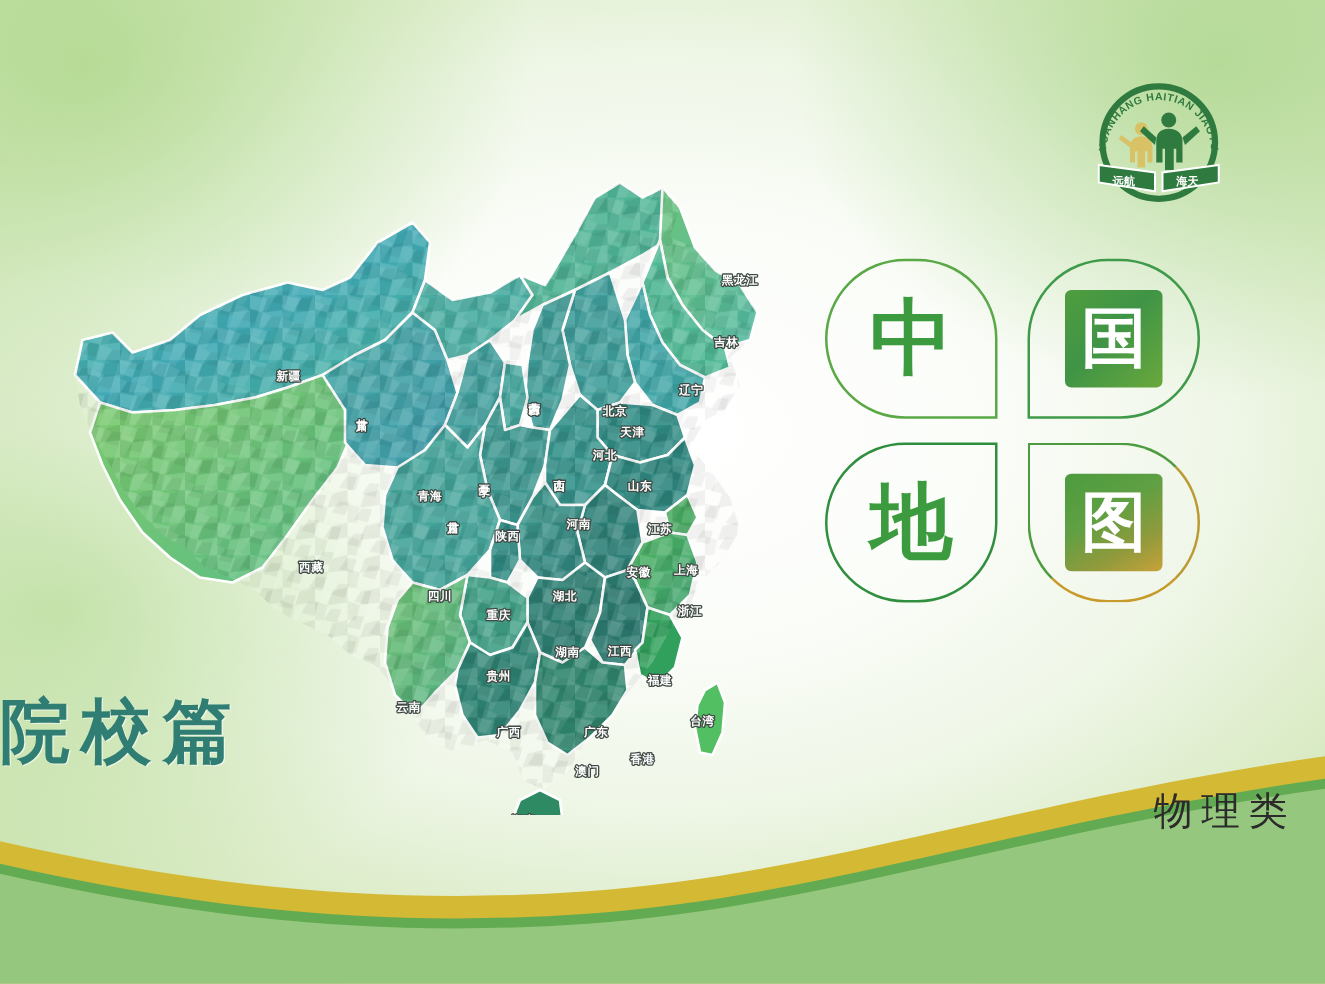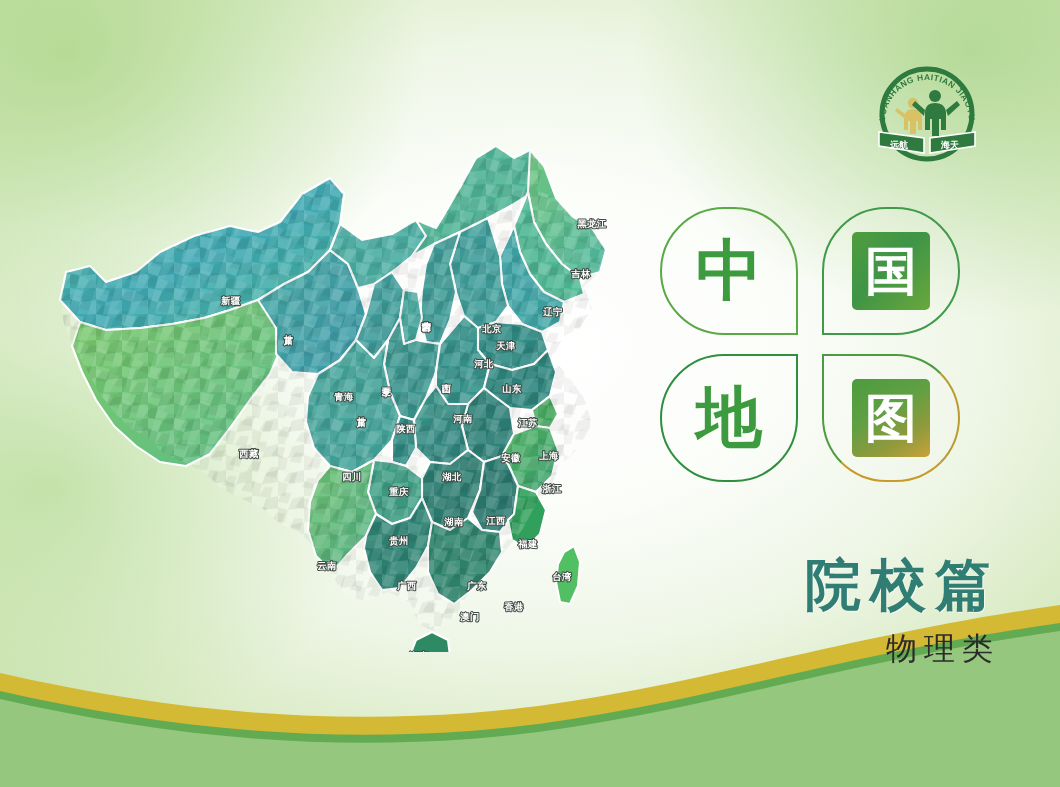--- a/index.html
+++ b/index.html
@@ -65,31 +65,32 @@
     display:flex;align-items:center;justify-content:center;
     width:78px;height:78px;border-radius:5px;
     background:linear-gradient(135deg,#4f9d3e 0%,#3f9446 45%,#6aa83c 100%);
   }
   .glyph.boxed.b2 span{
     background:linear-gradient(150deg,#4d9b3f 0%,#5fa043 40%,#8f9a3c 72%,#c8a23a 100%);
   }
 
   
   .headline{
-    position:absolute;left:0;top:548px;width:1000px;text-align:right;
+    position:absolute;left:0;top:548px;width:1000px;text-align:left;
     font-family:"DejaVu Sans","Liberation Sans",sans-serif;
     font-size:56px;font-weight:700;letter-spacing:9px;
     color:#2f7d73;
     text-shadow:1px 1px 0 rgba(255,255,255,.6);
   }
   .subline{
     position:absolute;left:0;top:628px;width:1000px;text-align:right;
     font-family:"DejaVu Sans","Liberation Sans",sans-serif;
     font-size:31px;font-weight:400;letter-spacing:7px;
     color:#2b2b2b;
+    padding-left:37px;
   }
 </style>
 </head>
 <body>
 
 <div id="stage">
 
   <div class="wash tl"></div>
   <div class="wash tr"></div>
   <div class="wash bl"></div>

